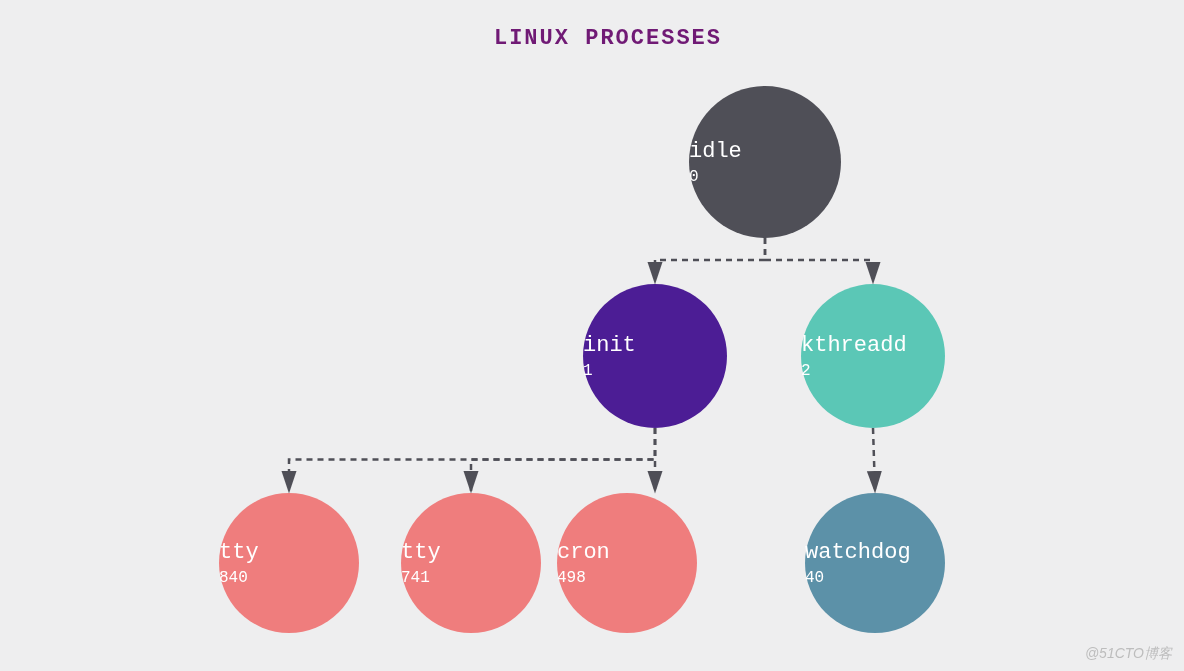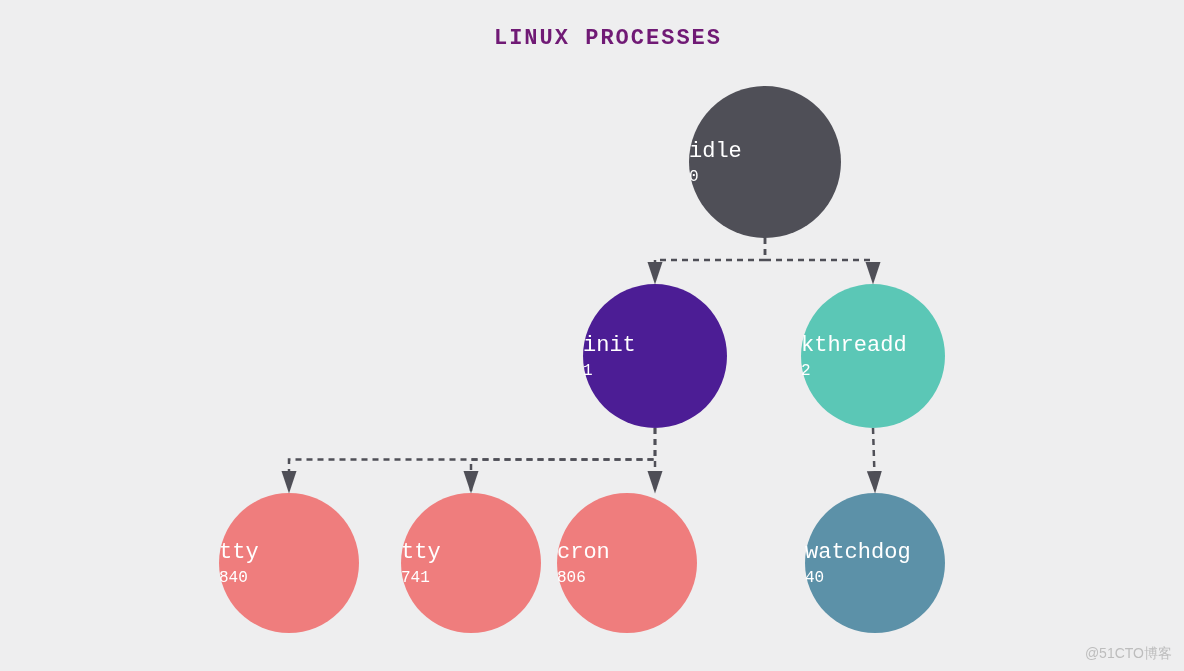--- a/index.html
+++ b/index.html
@@ -45,20 +45,21 @@
     top: 0;
     left: 0;
   }
   .watermark {
     position: absolute;
     right: 12px;
     bottom: 8px;
     font-size: 14px;
     color: #bdbdbd;
     font-family: sans-serif;
+    font-style: italic;
   }
 </style>
 </head>
 <body>
 
 <div class="title">LINUX PROCESSES</div>
 
 <svg class="svg-layer" width="1184" height="671">
   <defs>
     <marker id="arrow" markerWidth="10" markerHeight="10" refX="8" refY="3" orient="auto" markerUnits="strokeWidth">
@@ -91,21 +92,21 @@
     <div class="node" style="left: 219px; top: 493px; width: 140px; height: 140px; background: rgb(239, 125, 125);">
       <div class="name">tty</div>
       <div class="pid">840</div>
     </div>
     <div class="node" style="left: 401px; top: 493px; width: 140px; height: 140px; background: rgb(239, 125, 125);">
       <div class="name">tty</div>
       <div class="pid">741</div>
     </div>
     <div class="node" style="left: 557px; top: 493px; width: 140px; height: 140px; background: rgb(239, 125, 125);">
       <div class="name">cron</div>
-      <div class="pid">806</div>
+      <div class="pid">498</div>
     </div>
     <div class="node" style="left: 805px; top: 493px; width: 140px; height: 140px; background: rgb(92, 145, 168);">
       <div class="name">watchdog</div>
       <div class="pid">40</div>
     </div>
   </div>
 
 <div class="watermark">@51CTO博客</div>
 
 </body></html>

